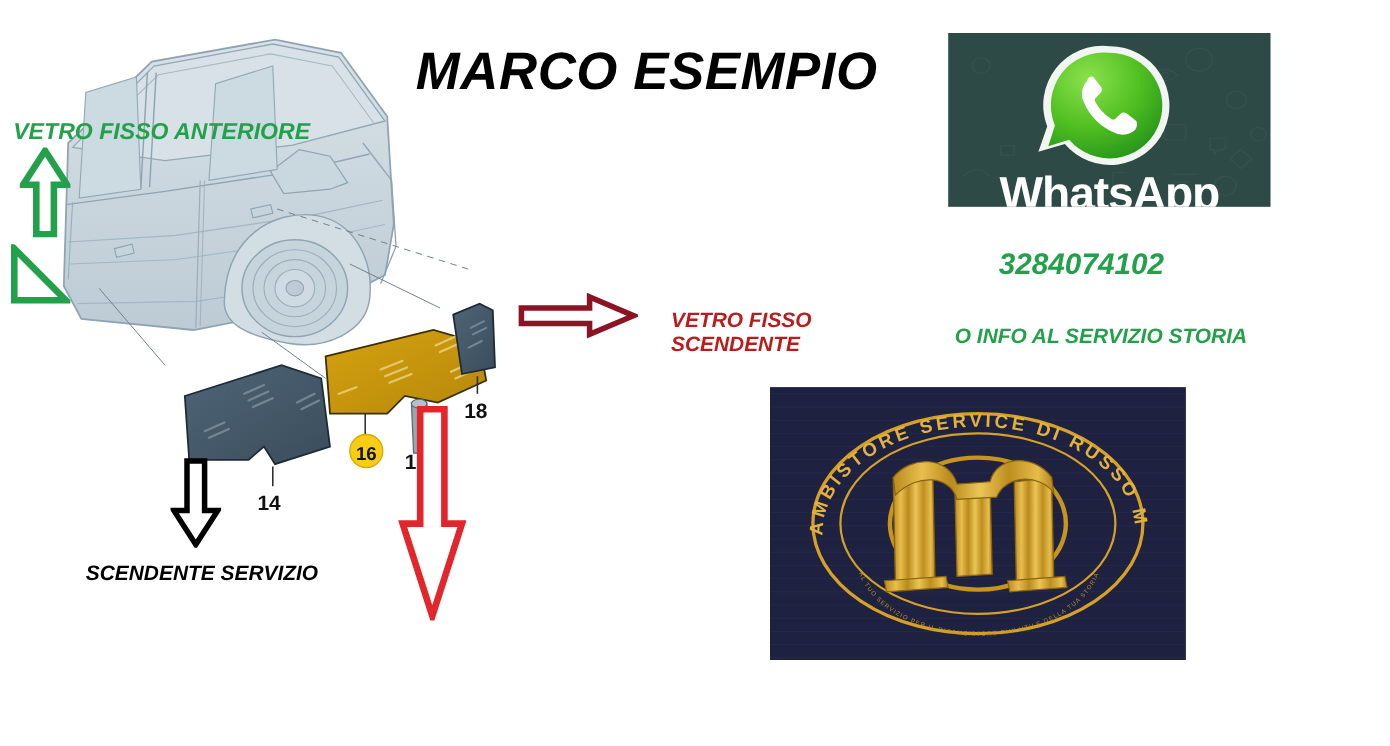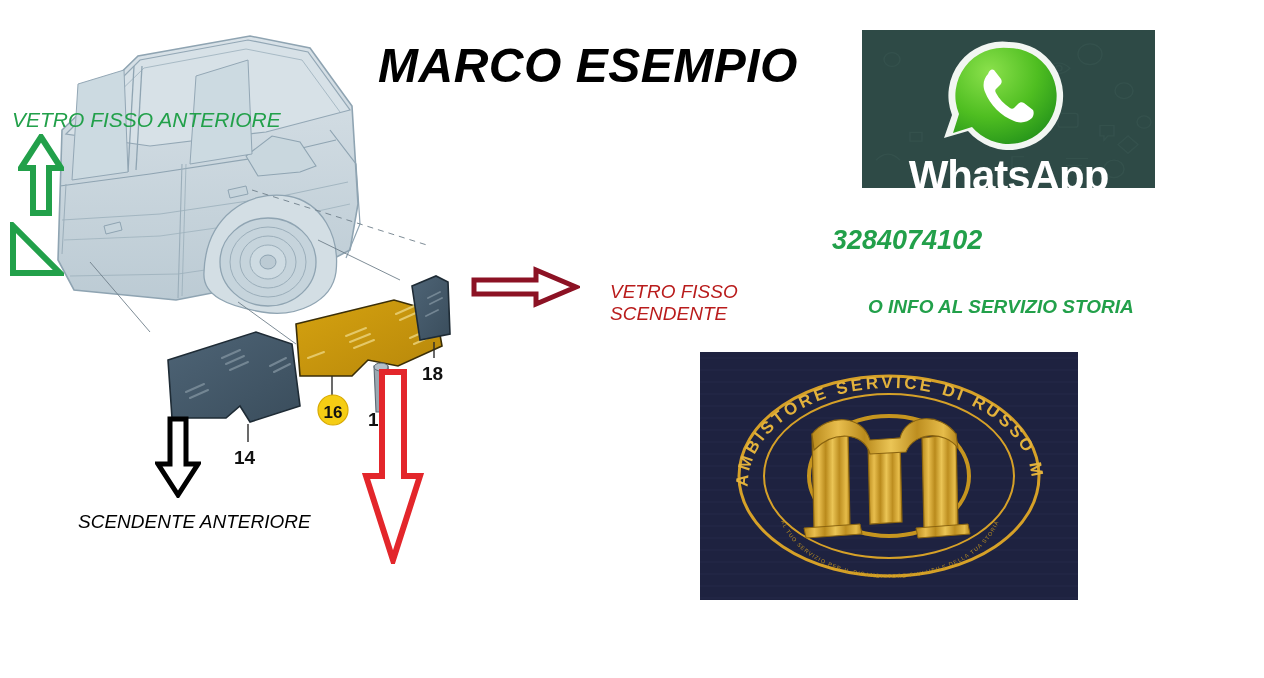--- a/index.html
+++ b/index.html
@@ -26,21 +26,21 @@
     font-size: 48px;
     font-weight: bold;
     font-style: italic;
     color: #000000;
     letter-spacing: 0.5px;
     white-space: nowrap;
   }
 
   
   .lbl {
-    font-weight: normal;
+    font-weight: bold;
     font-style: italic;
     white-space: nowrap;
     line-height: 1.18;
   }
   #lbl-vetro-ant {
     left: 12px; top: 108px;
     font-size: 21px;
     color: #22A04A;
   }
   #lbl-vetro-post {
@@ -87,21 +87,21 @@
     top: 122px;
     text-align: center;
     font-size: 42px;
     font-weight: bold;
     color: #ffffff;
     letter-spacing: -1px;
   }
 
   
   #phone {
-    left: 832px; top: 225px;
+    left: 908px; top: 225px;
     font-size: 27px;
     font-weight: bold;
     font-style: italic;
     color: #22A04A;
     white-space: nowrap;
   }
   .contact-line {
     left: 868px;
     font-size: 19px;
     font-weight: bold;
@@ -269,21 +269,21 @@
 
   <div class="abs" id="title">MARCO ESEMPIO</div>
 
   <div class="abs lbl" id="lbl-vetro-ant">VETRO FISSO ANTERIORE</div>
 
   <div class="abs lbl" id="lbl-vetro-post">
     <div>VETRO FISSO</div>
     <div>SCENDENTE</div>
   </div>
 
-  <div class="abs lbl" id="lbl-scend-ant">SCENDENTE ANTERIORE</div>
+  <div class="abs lbl" id="lbl-scend-ant">SCENDENTE SERVIZIO</div>
 
 
   <div class="abs" id="wa-banner">
     <svg id="wa-pattern" viewBox="0 0 293 182" preserveAspectRatio="none">
       <g stroke="#3C5A55" stroke-width="1.4" fill="none" opacity="0.9">
         <circle cx="228" cy="28" r="12"></circle>
         <circle cx="262" cy="70" r="9"></circle>
         <rect x="196" y="96" width="20" height="16" rx="3"></rect>
         <path d="M238 110 l14 0 l0 12 l-6 0 l-4 5 l0 -5 l-4 0 Z"></path>
         <path d="M186 44 q10 -12 22 0 q-10 12 -22 0 Z"></path>

